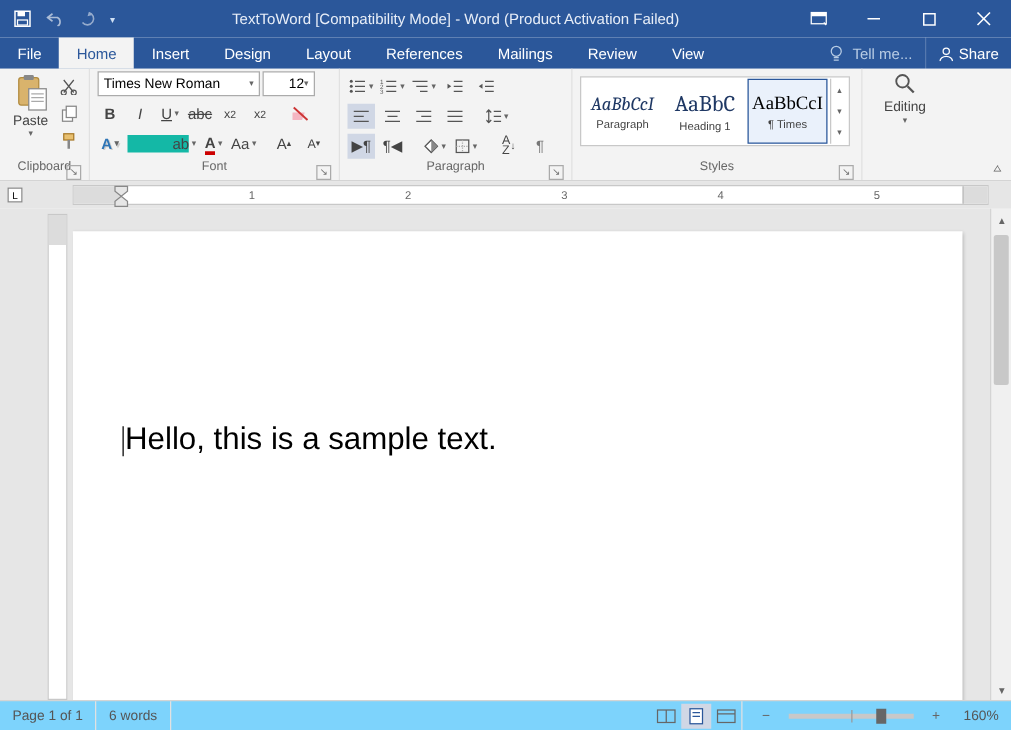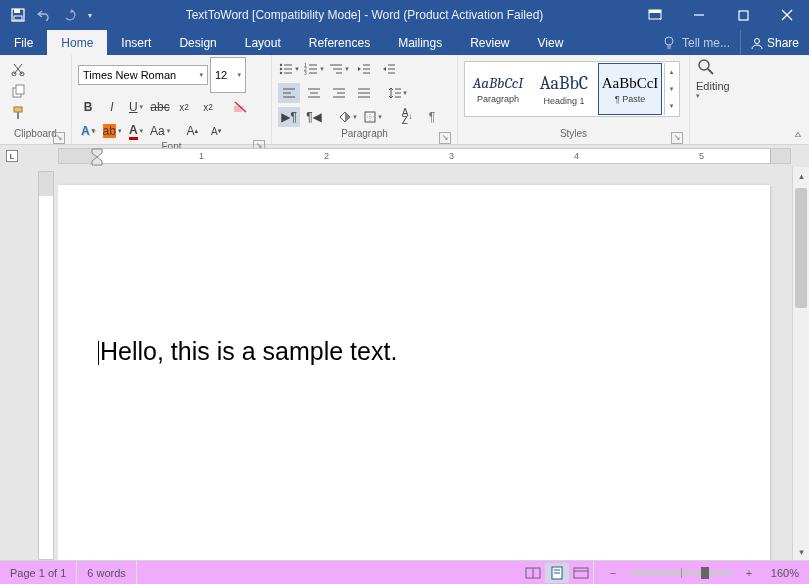--- a/index.html
+++ b/index.html
@@ -28,39 +28,39 @@
 .group .label { height: 16px; font-size: 10px; color: #666; text-align: center; position: relative; }
 .group .label .launcher { position: absolute; right: 0; bottom: 0; width: 12px; height: 12px; border: 1px solid #aaa; font-size: 8px; line-height: 10px; text-align: center; color: #777; cursor: pointer; }
 
 .clip-col { display: flex; flex-direction: column; align-items: center; width: 40px; }
 .clip-col .paste-icon { width: 28px; height: 30px; margin-top: 2px; }
 .clip-side { display: flex; flex-direction: column; gap: 2px; margin-left: 2px; margin-top: 2px; }
 .clip-side .sbtn { width: 20px; height: 20px; display:flex; align-items:center; justify-content:center; cursor:pointer; }
 
 .fontrow1 { display: flex; align-items: center; gap: 2px; }
 .fontbox { width: 130px; height: 20px; background: #fff; border: 1px solid #ababab; font-size: 11px; padding: 0 4px; display: flex; align-items: center; justify-content: space-between; }
-.sizebox { width: 36px; height: 36px; background: #fff; border: 1px solid #ababab; font-size: 11px; padding: 0 4px; display:flex; align-items:center; justify-content:space-between; }
+.sizebox { width: 36px; height: 20px; background: #fff; border: 1px solid #ababab; font-size: 11px; padding: 0 20px; display:flex; align-items:center; justify-content:space-between; }
 .fontrow2, .fontrow3 { display: flex; align-items: center; gap: 4px; margin-top: 4px; }
 .ibtn { min-width: 20px; height: 20px; display: flex; align-items: center; justify-content: center; cursor: pointer; font-size: 12px; color: #444; }
 .ibtn.small { font-size: 10px; }
 .drop::after { content: "▾"; font-size: 7px; margin-left: 2px; color: #666; }
 
 .pararow { display: flex; align-items: center; gap: 3px; }
 .pararow .ibtn { width: 22px; }
 
 .styles-gallery { display: flex; gap: 2px; border: 1px solid #c8c8c8; background: #fff; padding: 1px; }
 .style-item { width: 64px; height: 52px; border: 1px solid transparent; display:flex; flex-direction:column; align-items:center; justify-content:center; cursor:pointer; }
 .style-item.sel { border: 1px solid #2b579a; background:#eaf1fb; }
 .style-item .sample { font-size: 15px; font-family: Cambria, serif; color:#1f3864; }
 .style-item .sample.norm { font-family: "Times New Roman", serif; color:#000; }
 .style-item .sname { font-size: 9px; color:#444; margin-top:2px; }
 .gallery-more { width: 14px; display:flex; flex-direction:column; border-left:1px solid #c8c8c8; }
 .gallery-more div { flex:1; display:flex; align-items:center; justify-content:center; font-size:7px; color:#666; cursor:pointer; }
 
-.editing { width: 56px; display:flex; flex-direction:column; align-items:flex-start; justify-content:center; }
+.editing { width: 56px; display:flex; flex-direction:column; align-items:center; justify-content:center; }
 .editing .find-icon { font-size: 16px; }
 
 .collapse-ribbon { position:absolute; right:6px; bottom:2px; font-size:10px; color:#666; cursor:pointer; }
 
 
 .ruler-area { height: 22px; background: #e6e6e6; display:flex; }
 .ruler-corner { width: 58px; display:flex; align-items:center; justify-content:flex-start; padding-left:6px; gap:2px; }
 .tabstop { width:12px; height:12px; border:1px solid #888; background:#fff; font-size:8px; display:flex; align-items:center; justify-content:center; }
 .hruler { flex:1; background:#fff; border:1px solid #c8c8c8; margin:3px 18px 3px 0; position:relative; font-size:9px; color:#666; }
 .hruler .grayL { position:absolute; left:0; top:0; bottom:0; width:38px; background:#dcdcdc; border-right:1px solid #bbb;}
@@ -75,31 +75,31 @@
 .page-viewport { flex:1; overflow:hidden; padding-top:18px; }
 .page { width: 712px; background:#fff; box-shadow: 0 1px 3px rgba(0,0,0,0.25); min-height: 540px; padding: 152px 40px 40px 40px; }
 .doc-text { font-family: "Times New Roman", serif; font-size: 25px; color:#000; }
 .cursor-caret { display:inline-block; width:1px; height:24px; background:#000; vertical-align:text-bottom; margin-right:1px; }
 .scroll-v { width:17px; background:#f0f0f0; border-left:1px solid #d4d4d4; display:flex; flex-direction:column; }
 .scroll-v .arrow, .scroll-h .arrow { height:17px; width:17px; display:flex; align-items:center; justify-content:center; font-size:9px; color:#666; cursor:pointer; }
 .scroll-v .track { flex:1; position:relative; }
 .scroll-v .thumb { position:absolute; left:2px; right:2px; top:4px; height:120px; background:#c8c8c8; border-radius:2px; cursor:pointer; }
 
 
-.statusbar { height:24px; background:#f0abfc; border-top:1px solid #d4d4d4; display:flex; align-items:center; font-size:11px; color:#555; }
+.statusbar { height:24px; background:#7dd3fc; border-top:1px solid #d4d4d4; display:flex; align-items:center; font-size:11px; color:#555; }
 .statusbar .cell { padding:0 10px; border-right:1px solid #e1e1e1; height:100%; display:flex; align-items:center; cursor:pointer; }
 .statusbar .spacer { flex:1; }
 .viewbtn { width:24px; height:20px; display:flex; align-items:center; justify-content:center; cursor:pointer; color:#666; }
 .viewbtn.active { background:#d0d7e5; color:#2b579a; }
 .zoom-slider { width:100px; height:4px; background:#c8c8c8; position:relative; margin:0 6px; }
 .zoom-slider .knob { position:absolute; top:-4px; width:8px; height:12px; background:#666; left:70px; cursor:pointer; }
 .zoom-slider .mid { position:absolute; left:50%; top:-3px; width:1px; height:10px; background:#999; }
 
 svg { display:block; }
-.hl { background:#f97316; }
+.hl { background:#14b8a6;padding-left:36px; }
 </style>
 </head>
 <body>
 
 <div class="titlebar">
   <div class="qat">
     <div class="qbtn">
       <svg width="14" height="14" viewBox="0 0 14 14">
           <rect x="1" y="1" width="12" height="12" fill="none" stroke="#fff" stroke-width="1.2"></rect>
           <rect x="3" y="1" width="6" height="4" fill="#fff"></rect>
@@ -172,20 +172,34 @@
         <path d="M1 12 a5 4 0 0 1 10 0" fill="none" stroke="#fff"></path>
       </svg>
     <span>Share</span>
   </div>
 </div>
 
 <div class="ribbon">
 
   <div class="group" style="width:72px">
     <div class="content">
+      <div class="clip-col">
+        <div class="paste-icon">
+          <svg width="28" height="30" viewBox="0 0 28 30">
+              <rect x="4" y="3" width="16" height="22" rx="2" fill="#d9b36c" stroke="#b08a3e"></rect>
+              <rect x="8" y="1" width="8" height="4" rx="1" fill="#888"></rect>
+              <rect x="12" y="12" width="14" height="17" fill="#fff" stroke="#888"></rect>
+              <line x1="14" y1="16" x2="24" y2="16" stroke="#aaa"></line>
+              <line x1="14" y1="19" x2="24" y2="19" stroke="#aaa"></line>
+              <line x1="14" y1="22" x2="24" y2="22" stroke="#aaa"></line>
+            </svg>
+        </div>
+        <div style="font-size:11px;color:#444;margin-top:2px">Paste</div>
+        <div style="font-size:7px;color:#666">▾</div>
+      </div>
       <div class="clip-side">
         <div class="sbtn">
             <svg width="14" height="14">
               <path d="M3 2 L11 12 M11 2 L3 12" stroke="#555" fill="none"></path>
               <circle cx="3" cy="12" r="2" fill="none" stroke="#555"></circle>
               <circle cx="11" cy="12" r="2" fill="none" stroke="#555"></circle>
             </svg>
           </div>
         <div class="sbtn">
             <svg width="14" height="14">
@@ -376,21 +390,21 @@
         <div class="style-item">
           <div class="sample" style="font-style:italic">AaBbCcI</div>
           <div class="sname">Paragraph</div>
         </div>
         <div class="style-item">
           <div class="sample" style="font-size:18px">AaBbC</div>
           <div class="sname">Heading 1</div>
         </div>
         <div class="style-item sel">
           <div class="sample norm">AaBbCcI</div>
-          <div class="sname">¶ Paste</div>
+          <div class="sname">¶ Times</div>
         </div>
         <div class="gallery-more">
           <div>▴</div>
           <div>▾</div>
           <div>▾</div>
         </div>
       </div>
     </div>
     <div class="label"><span>Styles</span><span class="launcher">↘</span></div>
   </div>

